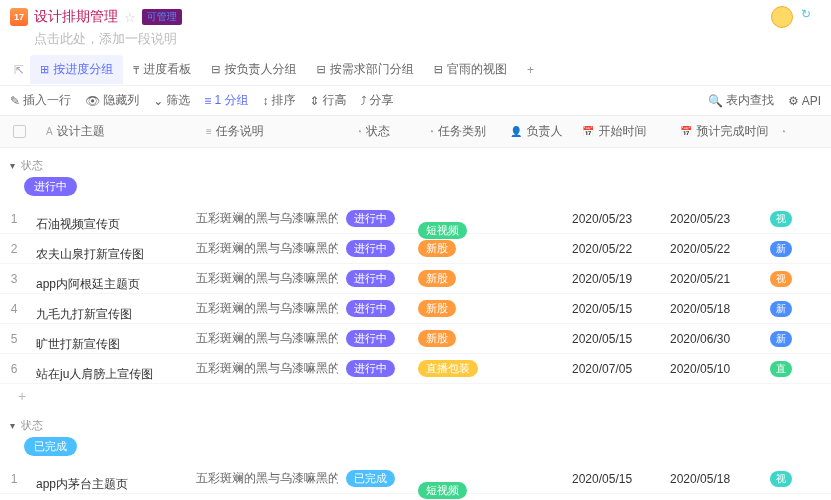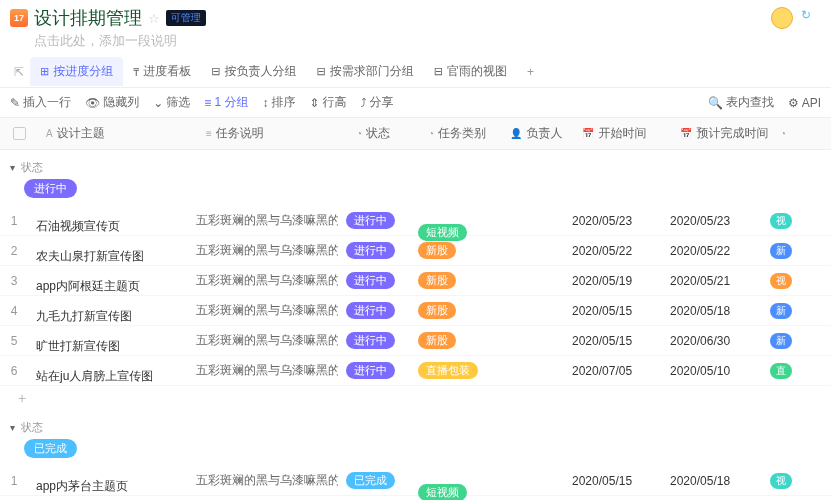--- a/index.html
+++ b/index.html
@@ -1,23 +1,23 @@
 <!DOCTYPE html>
 <html><head>
 <meta charset="utf-8">
 <style>
 * { margin: 0; padding: 0; box-sizing: border-box; }
 body { font-family: -apple-system, BlinkMacSystemFont, "PingFang SC", "Microsoft YaHei", sans-serif; font-size: 12px; color: #333; background: #fff; width: 831px; height: 500px; overflow: hidden; }
 
 
 .header { display: flex; align-items: center; padding: 6px 10px 2px; gap: 6px; }
 .doc-icon { width: 18px; height: 18px; background: linear-gradient(#ff9a4d,#ff6b2d); border-radius: 3px; display: inline-flex; align-items: center; justify-content: center; color: #fff; font-size: 9px; font-weight: bold; }
-.title { font-size: 18px; font-weight: 500; color: #14532d; }
+.title { font-size: 14px; font-weight: 500; color: #be185d; }
 .star { color: #ccc; font-size: 13px; }
-.perm-badge { background: #0f172a; color: #4d8eff; font-size: 10px; padding: 1px 5px; border-radius: 2px; }
+.perm-badge { background: #701a75; color: #4d8eff; font-size: 10px; padding: 1px 5px; border-radius: 2px; }
 .subtitle { padding: 0 10px 6px 34px; color: #bbb; font-size: 13px; }
 .header-right { margin-left: auto; display: flex; gap: 8px; align-items: center; }
 .avatar { width: 22px; height: 22px; border-radius: 50%; background: #ffd966; border: 1px solid #f0b030; }
 .cloud-icon { width: 20px; height: 20px; color: #5bc0de; }
 
 
 .tabs { display: flex; align-items: center; padding: 0 10px; border-bottom: 1px solid #eee; gap: 2px; height: 32px; }
 .tab-expand { color: #aaa; padding: 4px; }
 .tab { display: flex; align-items: center; gap: 4px; padding: 6px 10px; color: #666; font-size: 12px; border-radius: 4px 4px 0 0; }
 .tab.active { background: #f0f3ff; color: #5b6cff; }

